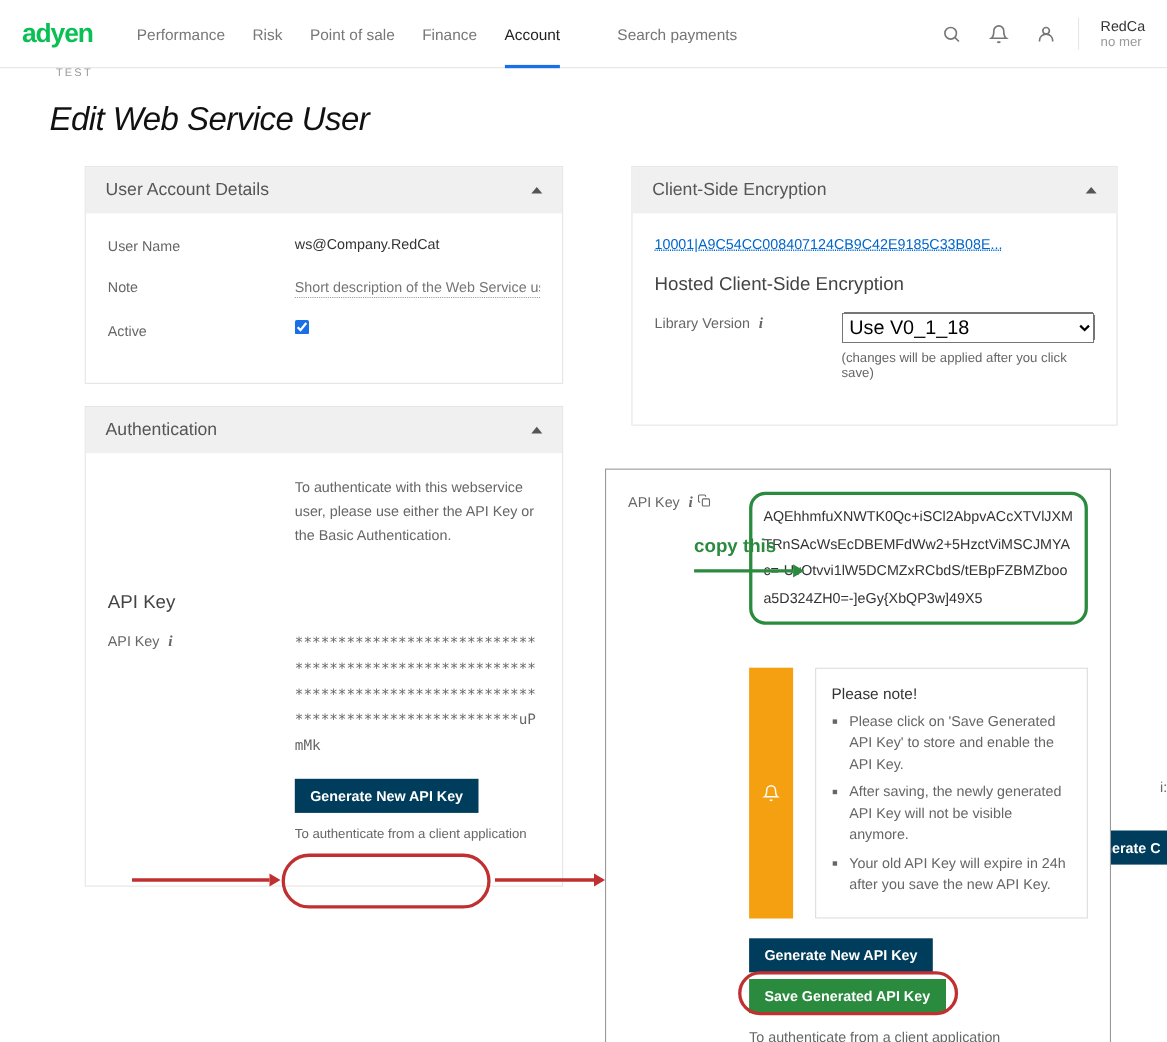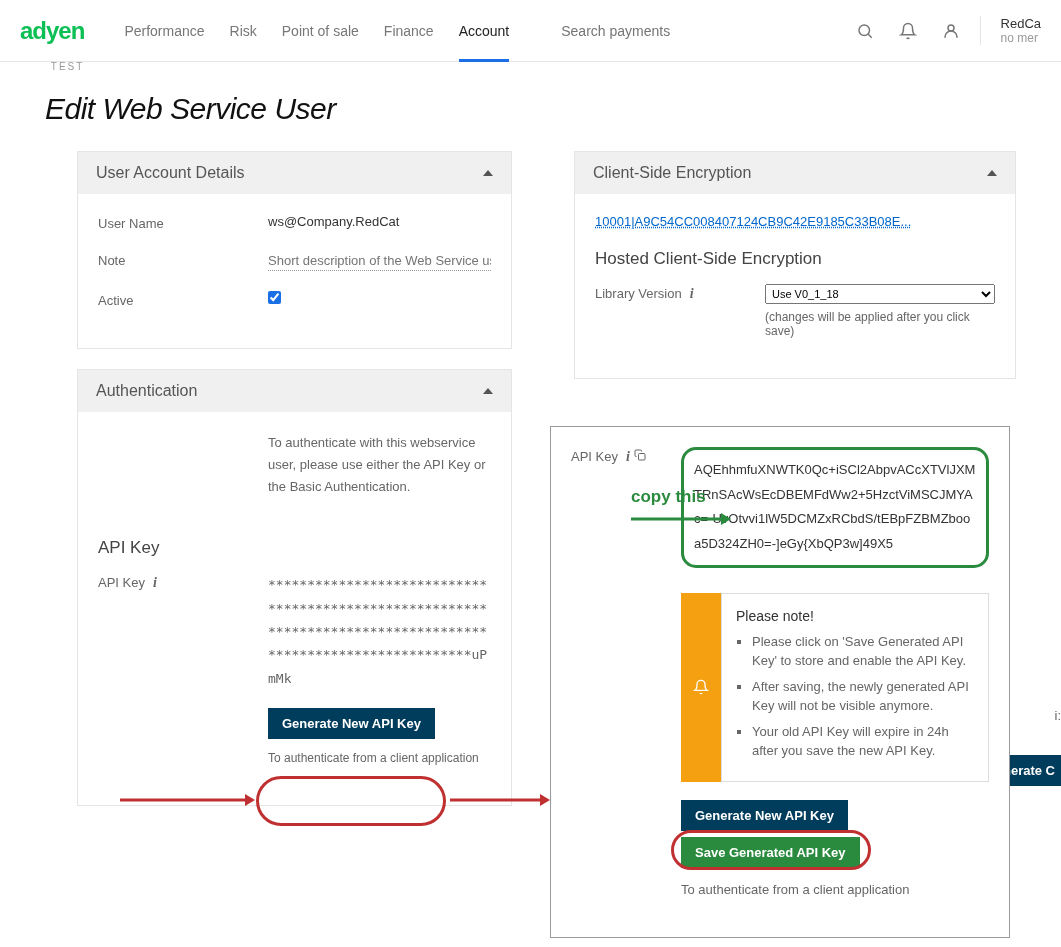--- a/index.html
+++ b/index.html
@@ -30,28 +30,28 @@
 .field-value { flex: 1; color: #333; }
 .field-value input[type=text] { border: none; border-bottom: 1px dotted #999; padding: 2px 0; width: 100%; font-size: 13px; color: #666; outline: none; }
 .checkbox { accent-color: #1a6fe6; }
 .info-icon { font-family: Georgia, serif; font-style: italic; font-weight: bold; color: #666; margin-left: 8px; font-size: 14px; }
 .desc { color: #666; font-size: 13px; line-height: 1.7; margin-bottom: 20px; }
 .section-title { font-size: 17px; color: #444; margin: 15px 0; font-weight: 400; }
 .masked { font-family: monospace; word-break: break-all; font-size: 13px; color: #666; line-height: 1.8; }
 .btn { display: inline-block; padding: 8px 14px; background: #003d5c; color: #fff; border: none; font-size: 13px; font-weight: bold; cursor: pointer; }
 .btn.green { background: #2a8a3e; }
 .link { color: #0066cc; text-decoration: underline dotted; font-size: 13px; word-break: break-all; }
-select { width: 230px; padding: 2px; font-size: 11px; }
+select { width: 230px; padding: 2px; font-size: 18px; }
 .note-small { font-size: 12px; color: #666; margin-top: 6px; }
 .popup { position: absolute; left: 550px; top: 426px; width: 460px; border: 1px solid #999; background: #fff; padding: 20px; z-index: 10; }
 .popup .field-label { width: 110px; }
 .keybox { border: 3px solid #2a8a3e; border-radius: 15px; padding: 8px 10px; font-size: 13px; color: #333; line-height: 1.9; word-break: break-all; }
 .copy-label { position: absolute; left: 80px; top: 60px; color: #2a8a3e; font-weight: bold; font-size: 17px; }
 .arrow-green { position: absolute; left: 80px; top: 82px; }
-.notice-box { display: flex; margin-top: 25px; border: 0; }
+.notice-box { display: flex; margin-top: 39px; border: 0; gap: 20px; }
 .notice-icon { width: 40px; background: #f5a011; display: flex; align-items: center; justify-content: center; color: #fff; }
 .notice-body { flex: 1; border: 1px solid #ddd; padding: 14px; font-size: 13px; color: #666; }
 .notice-body h4 { font-size: 14px; color: #333; margin-bottom: 8px; font-weight: 500; }
 .notice-body li { margin-left: 16px; margin-bottom: 6px; line-height: 1.5; list-style: square; }
 .popup-btns { margin-top: 18px; position: relative; }
 .save-oval { position: absolute; left: -10px; top: 30px; width: 200px; height: 40px; border: 3px solid #c03030; border-radius: 20px; pointer-events: none; }
 .popup-footer { font-size: 13px; color: #666; margin-top: 14px; }
 .gen-oval { position: absolute; border: 3px solid #c03030; border-radius: 50%/50%; pointer-events: none; }
 .gen-oval.o1 { left: 256px; top: 776px; width: 190px; height: 50px; border-radius: 25px; }
 .arrow-red { position: absolute; pointer-events: none; }

